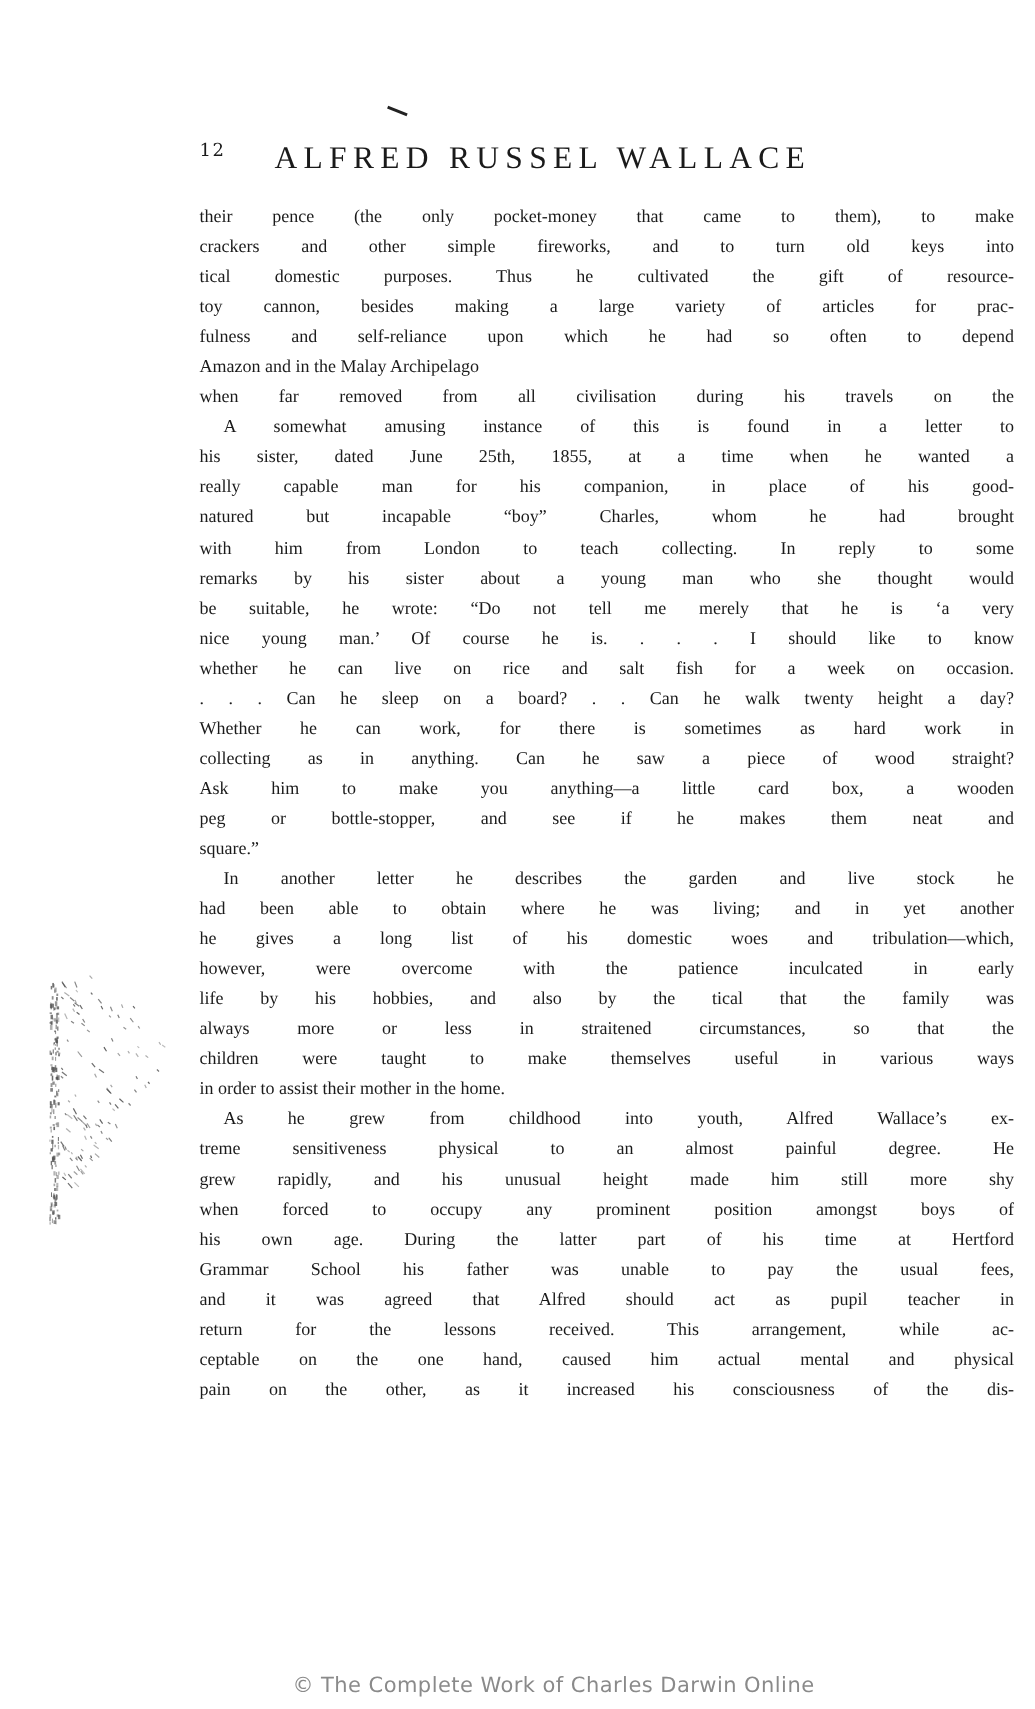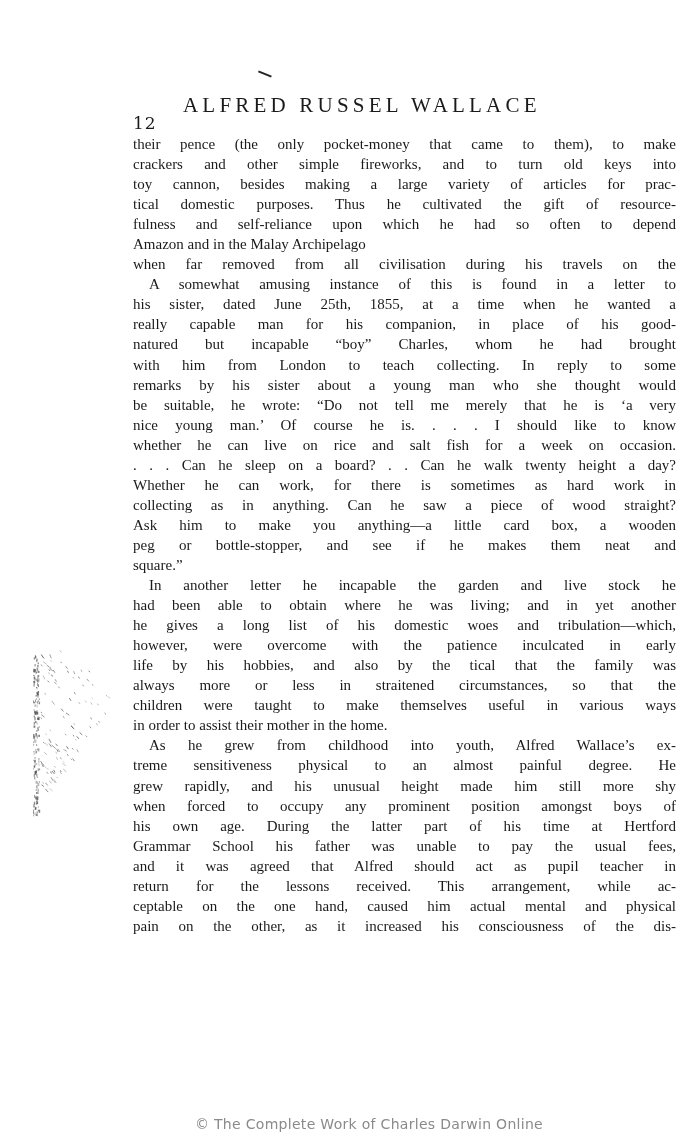--- a/index.html
+++ b/index.html
@@ -1,22 +1,22 @@
 <!DOCTYPE html>
 <html><head>
   <meta charset="utf-8">
   <style>
     html, body { margin: 0; padding: 0; background: #ffffff; }
     body { width: 690px; height: 1139px; position: relative; overflow: hidden; }
     .page { position: absolute; left: 0; top: 0; width: 690px; height: 1139px; background: #ffffff; }
     .stray-mark { position: absolute; left: 258px; top: 73px; width: 14px; height: 1.5px; background: #222; transform: rotate(22deg); }
     .running-head { position: absolute; top: 93px; left: 133px; width: 545px; height: 30px; font-family: "DejaVu Serif", "Liberation Serif", serif; color: #1a1a1a; }
-    .page-number { position: absolute; left: 0; top: 20px; font-size: 17px; letter-spacing: 1px; text-align: right; }
+    .page-number { position: absolute; left: 0; top: 0; font-size: 12px; letter-spacing: 1px; text-align: right; }
     .running-title { position: absolute; left: 50px; top: 0; font-size: 21px; letter-spacing: 4.2px; white-space: nowrap; font-family: "Liberation Serif", serif; text-align: center; }
-    .body-text { position: absolute; left: 133px; top: 134px; width: 543px; font-family: "Liberation Serif", serif; font-size: 15px; line-height: 20.05px; color: #1a1a1a; }
+    .body-text { position: absolute; left: 133px; top: 134px; width: 543px; font-family: "Liberation Serif", serif; font-size: 12px; line-height: 20.05px; color: #1a1a1a; }
     .line { display: block; text-align: justify; text-align-last: justify; white-space: nowrap; height: 20.05px; overflow: visible; }
     .line.last { text-align-last: left; }
     .line.indent { padding-left: 16px; }
     .footer { position: absolute; left: 0; top: 1116px; width: 690px; text-align: center; font-family: "DejaVu Sans", sans-serif; font-size: 14px; color: #8a8a8a; letter-spacing: 0.3px; padding-left: 24px; }
     .margin-noise { position: absolute; left: 0; top: 580px; width: 140px; height: 240px; }
     .margin-noise svg { width: 140px; height: 240px; }
   </style>
 </head>
 <body>
 
@@ -24,41 +24,41 @@
   <div class="stray-mark"></div>
 
   <div class="running-head">
     <span class="page-number">12</span>
     <span class="running-title">ALFRED RUSSEL WALLACE</span>
   </div>
 
   <div class="body-text" id="body-text">
       <span class="line">their pence (the only pocket-money that came to them), to make</span>
       <span class="line">crackers and other simple fireworks, and to turn old keys into</span>
+      <span class="line">tical domestic purposes.  Thus he cultivated the gift of resource-</span>
       <span class="line">toy cannon, besides making a large variety of articles for prac-</span>
-      <span class="line">tical domestic purposes.  Thus he cultivated the gift of resource-</span>
       <span class="line">fulness and self-reliance upon which he had so often to depend</span>
       <span class="line last">Amazon and in the Malay Archipelago</span>
       <span class="line">when far removed from all civilisation during his travels on the</span>
       <span class="line indent">A somewhat amusing instance of this is found in a letter to</span>
       <span class="line">his sister, dated June 25th, 1855, at a time when he wanted a</span>
       <span class="line">really capable man for his companion, in place of his good-</span>
       <span class="line">natured but incapable “boy” Charles, whom he had brought</span>
       <span class="line">with him from London to teach collecting.  In reply to some</span>
       <span class="line">remarks by his sister about a young man who she thought would</span>
       <span class="line">be suitable, he wrote: “Do not tell me merely that he is ‘a very</span>
       <span class="line">nice young man.’  Of course he is. . . . I should like to know</span>
       <span class="line">whether he can live on rice and salt fish for a week on occasion.</span>
       <span class="line">. . . Can he sleep on a board? . .  Can he walk twenty height a day?</span>
       <span class="line">Whether he can work, for there is sometimes as hard work in</span>
       <span class="line">collecting as in anything.  Can he saw a piece of wood straight?</span>
       <span class="line">Ask him to make you anything—a little card box, a wooden</span>
       <span class="line">peg or bottle-stopper, and see if he makes them neat and</span>
       <span class="line last">square.”</span>
-      <span class="line indent">In another letter he incapable the garden and live stock he</span>
+      <span class="line indent">In another letter he describes the garden and live stock he</span>
       <span class="line">had been able to obtain where he was living;  and in yet another</span>
       <span class="line">he gives a long list of his domestic woes and tribulation—which,</span>
       <span class="line">however, were overcome with the patience inculcated in early</span>
       <span class="line">life by his hobbies, and also by the tical that the family was</span>
       <span class="line">always more or less in straitened circumstances, so that the</span>
       <span class="line">children were taught to make themselves useful in various ways</span>
       <span class="line last">in order to assist their mother in the home.</span>
       <span class="line indent">As he grew from childhood into youth, Alfred Wallace’s ex-</span>
       <span class="line">treme sensitiveness physical to an almost painful degree.  He</span>
       <span class="line">grew rapidly, and his unusual height made him still more shy</span>

